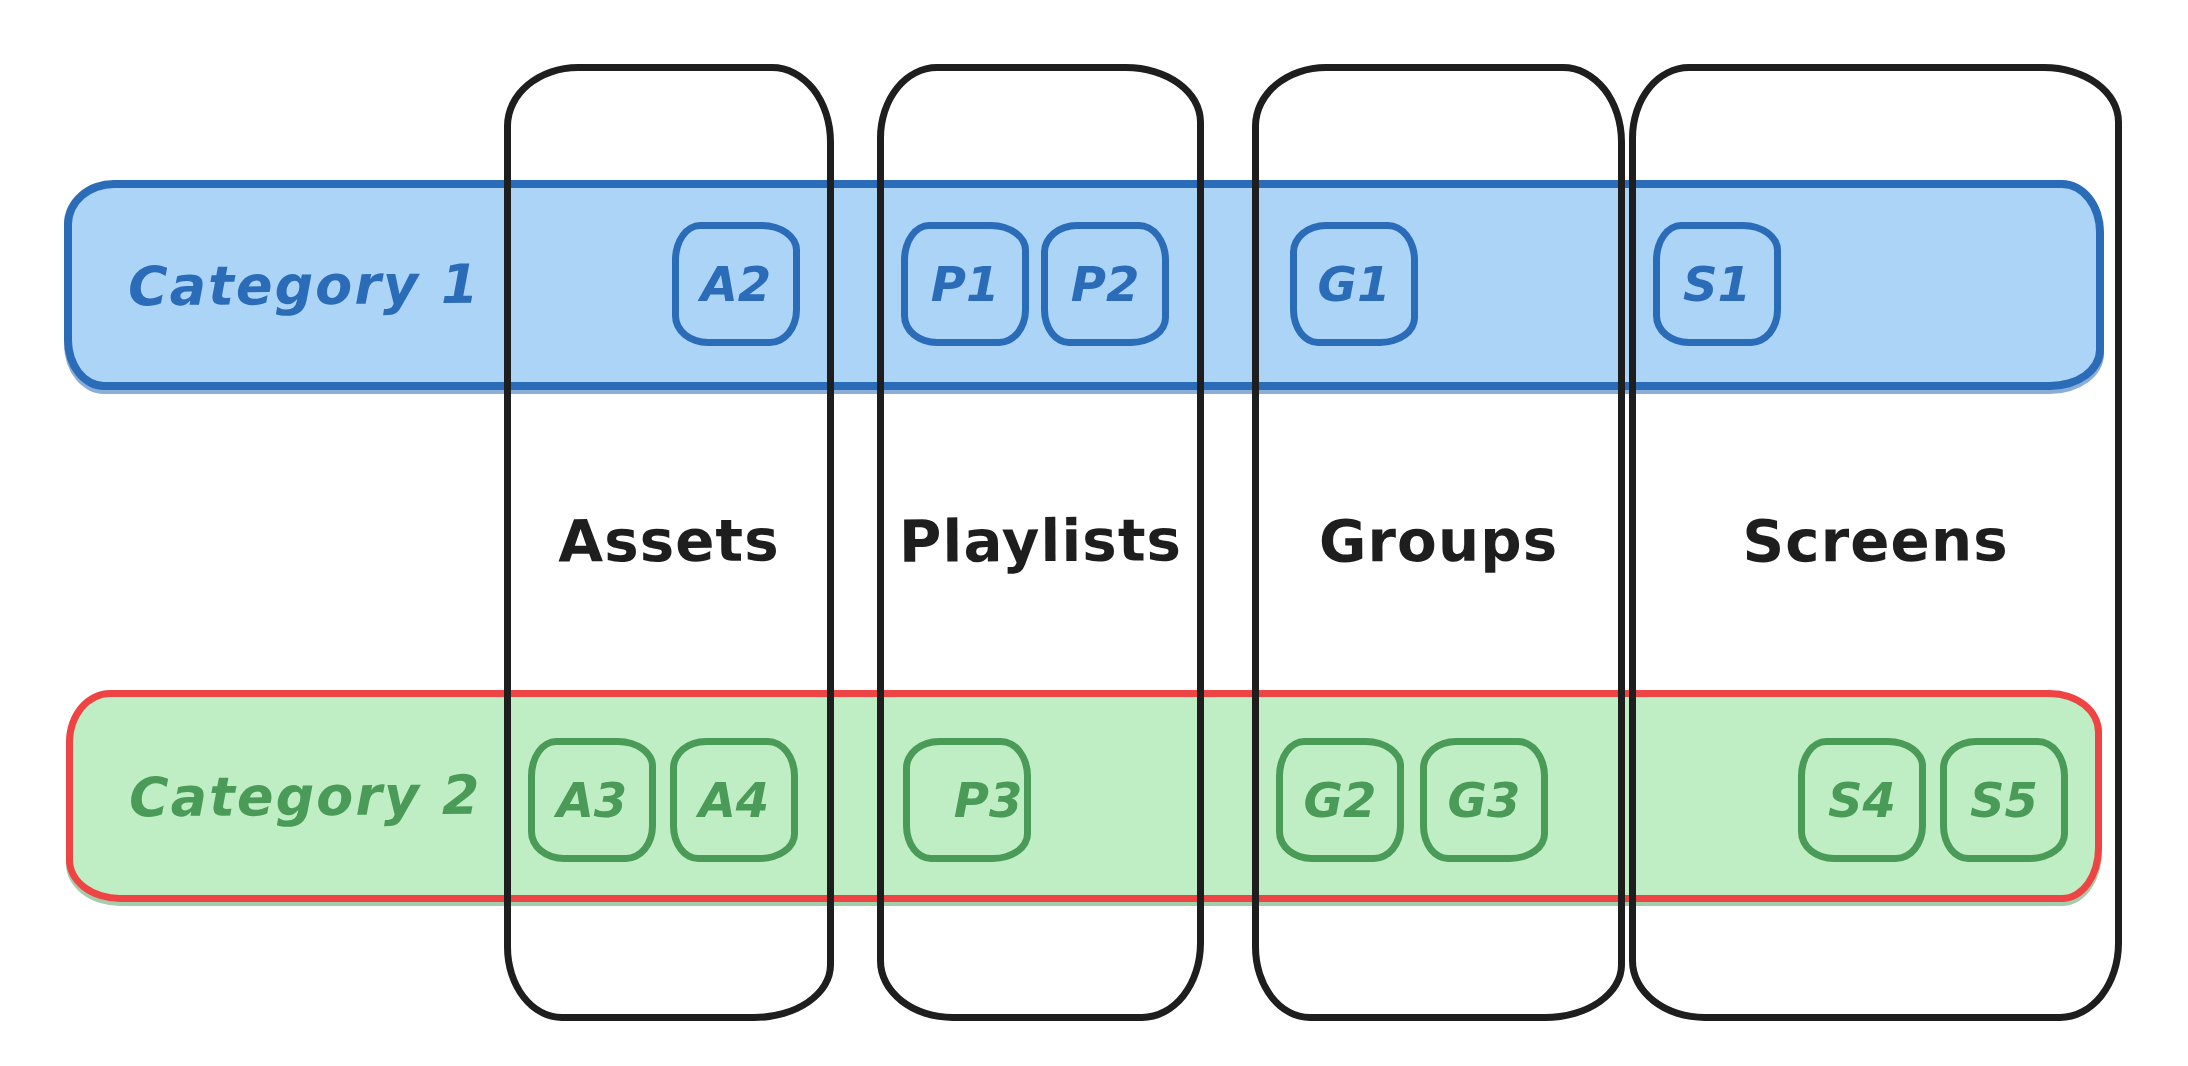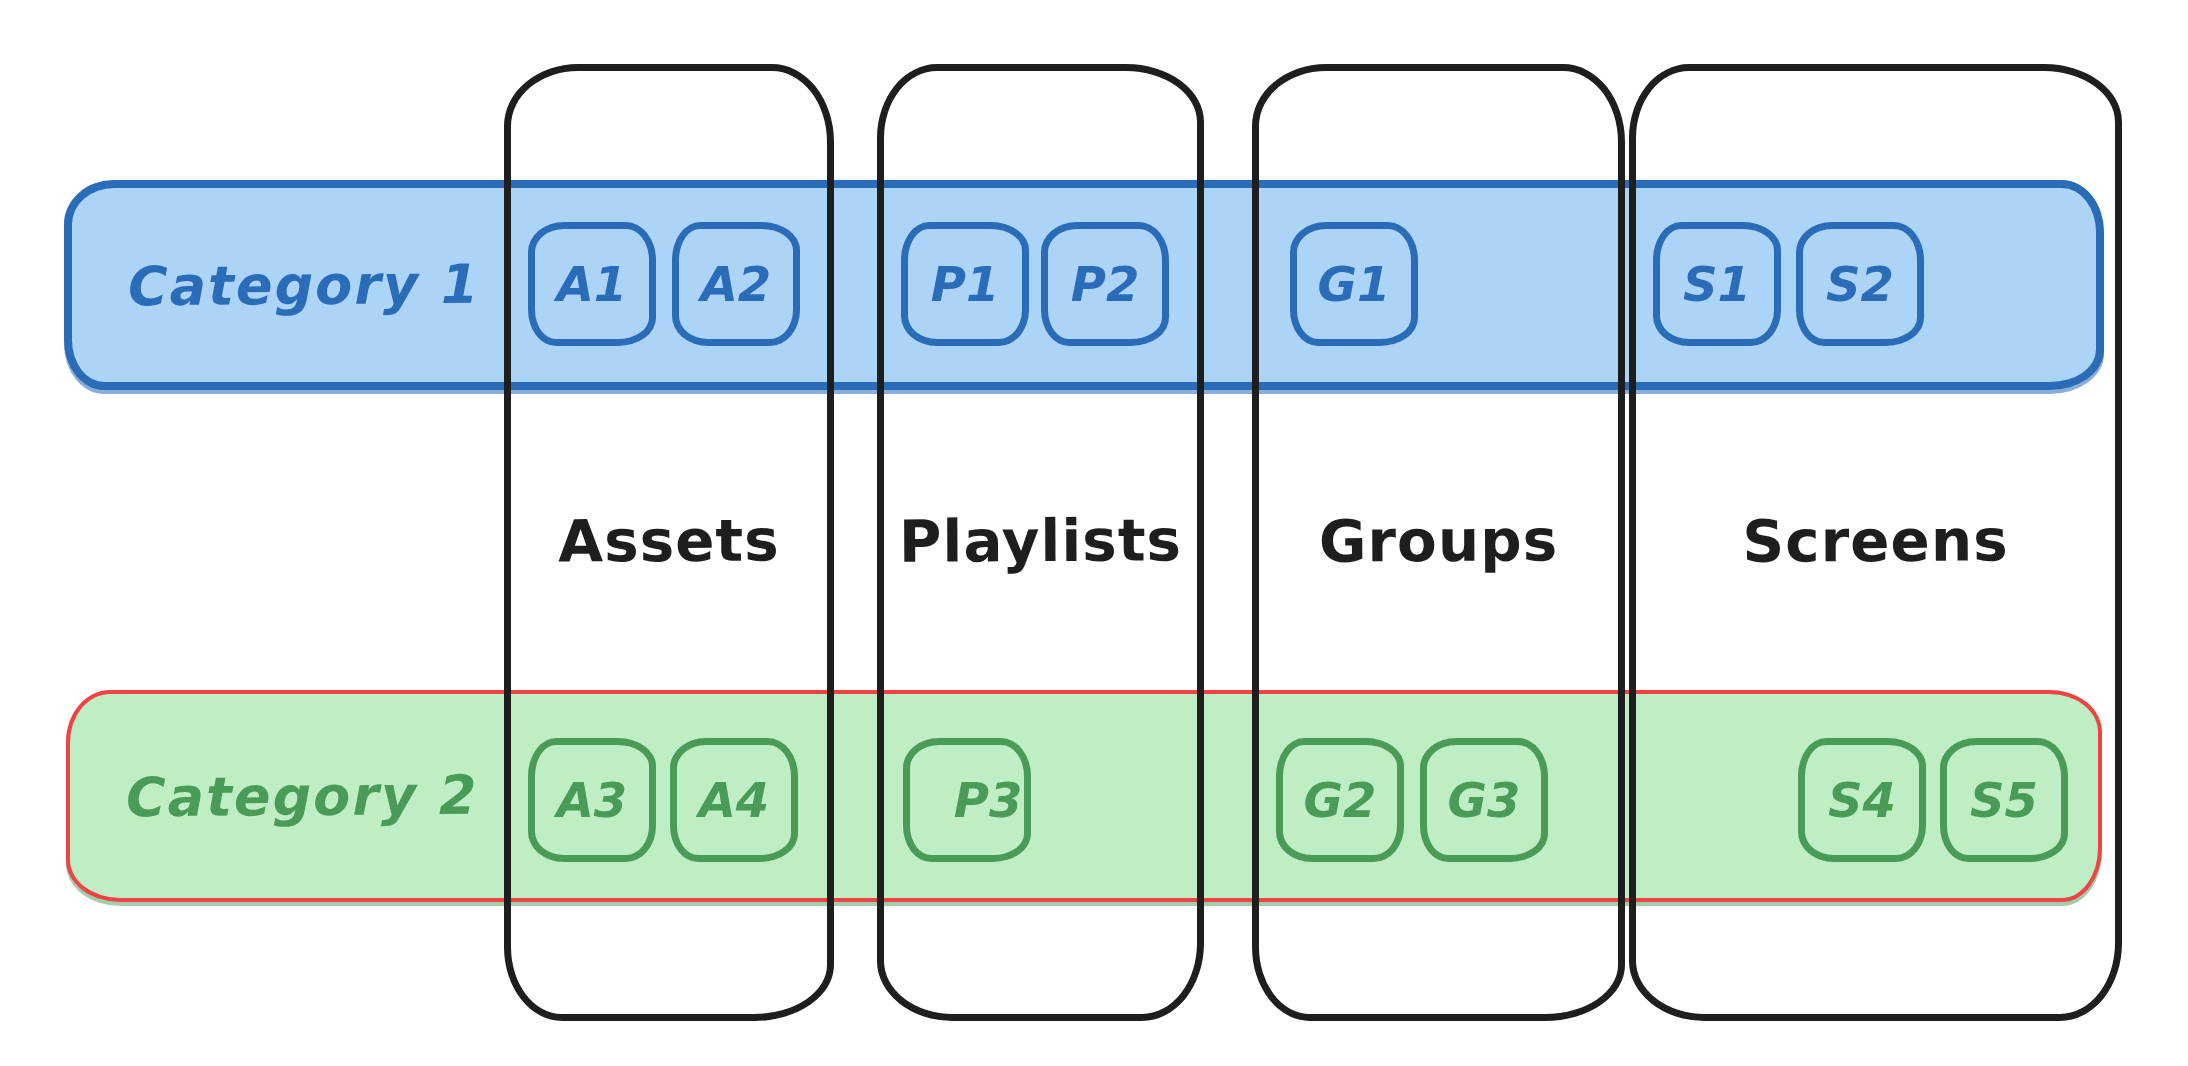--- a/index.html
+++ b/index.html
@@ -54,21 +54,21 @@
   .bar.blue {
     left: 64px; top: 180px; width: 2040px; height: 210px;
     background: #abd4f7;
     border: 8px solid #2b6cb8;
     border-radius: 50px 42px 54px 40px / 44px 52px 40px 50px;
     box-shadow: 0 4px 0 rgba(43,108,184,0.55);
   }
   .bar.green {
     left: 66px; top: 690px; width: 2036px; height: 212px;
     background: #bfeec4;
-    border: 4px solid #ef4444;
+    border: 7px solid #ef4444;
     border-radius: 44px 52px 40px 54px / 52px 42px 54px 42px;
     box-shadow: 0 4px 0 rgba(74,155,87,0.5);
   }
   .bar-label {
     font-size: 54px;
     font-weight: 600;
     font-style: italic;
     letter-spacing: 2px;
     transform: rotate(-0.4deg);
   }
@@ -115,27 +115,25 @@
   <div class="column r1" style="left:504px; width:330px;">
     <div class="col-label">Assets</div>
   </div>
   <div class="column r1" style="left:1252px; width:373px;">
     <div class="col-label">Groups</div>
   </div>
   <div class="column r2" style="left:1629px; width:493px;">
     <div class="col-label">Screens</div>
   </div>
 
-  <div class="chip blue-chip c1" style="left:528px;  top:222px;">A1</div>
   <div class="chip blue-chip c2" style="left:672px;  top:222px;">A2</div>
   <div class="chip blue-chip c2" style="left:901px;  top:222px;">P1</div>
   <div class="chip blue-chip c1" style="left:1041px; top:222px;">P2</div>
   <div class="chip blue-chip c1" style="left:1290px; top:222px;">G1</div>
   <div class="chip blue-chip c2" style="left:1653px; top:222px;">S1</div>
-  <div class="chip blue-chip c1" style="left:1796px; top:222px;">S2</div>
 
   <div class="chip green-chip c2" style="left:528px;  top:738px;">A3</div>
   <div class="chip green-chip c1" style="left:670px;  top:738px;">A4</div>
   <div class="chip green-chip c1" style="left:903px;  top:738px;padding-left:42px;">P3</div>
   <div class="chip green-chip c2" style="left:1276px; top:738px;">G2</div>
   <div class="chip green-chip c1" style="left:1420px; top:738px;">G3</div>
   <div class="chip green-chip c2" style="left:1798px; top:738px;">S4</div>
   <div class="chip green-chip c1" style="left:1940px; top:738px;">S5</div>
 
 </div>

